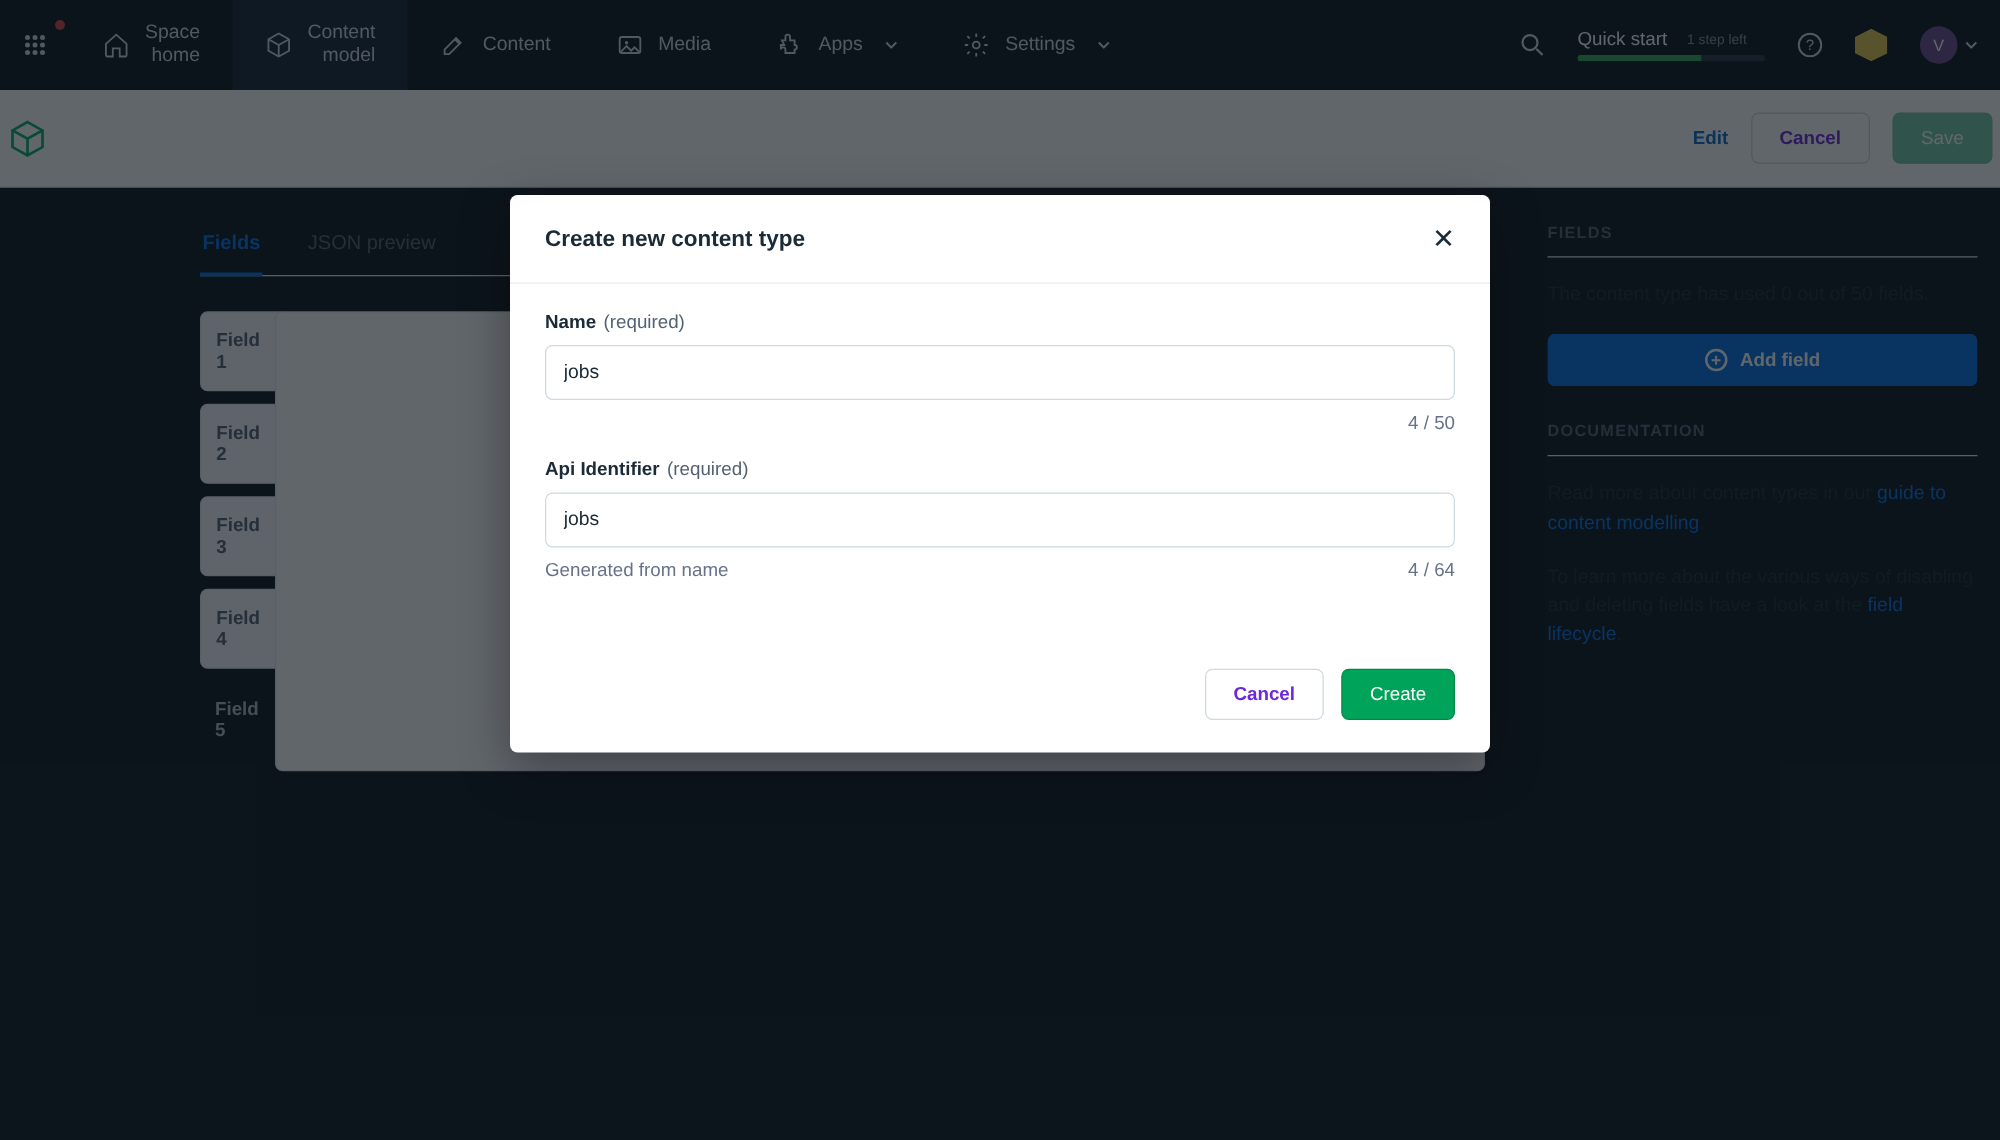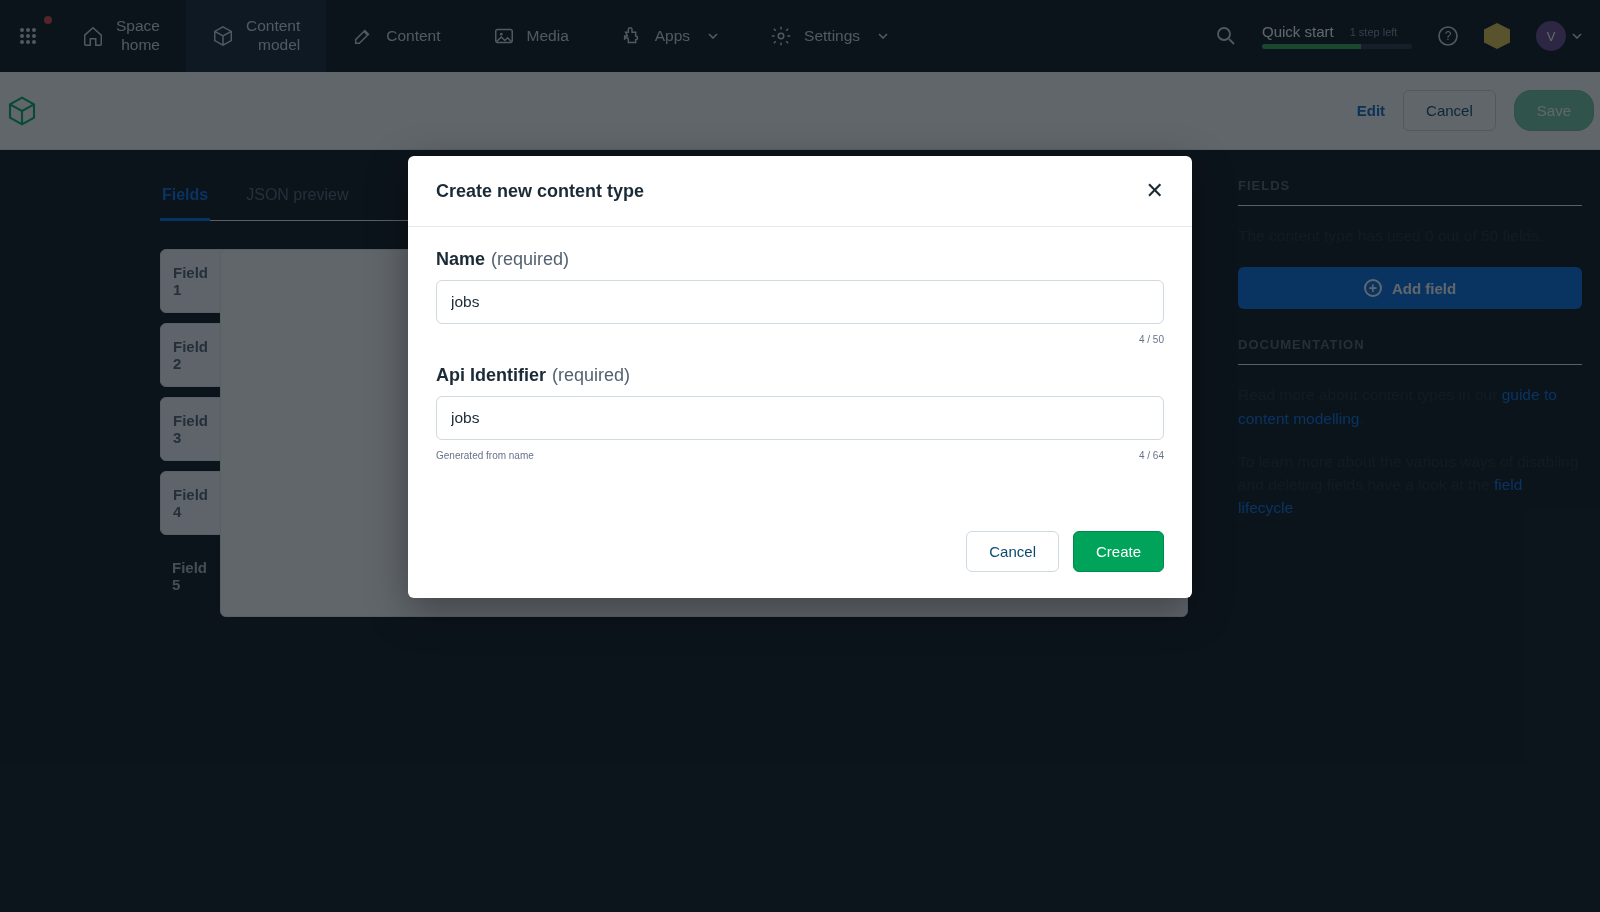--- a/index.html
+++ b/index.html
@@ -29,23 +29,23 @@
 .progress { width: 150px; height: 5px; background: #2a3642; border-radius: 3px; overflow: hidden; }
 .progress-fill { height: 100%; background: #33a852; }
 
 .hex { width: 26px; height: 26px; background: #e6c84c; clip-path: polygon(50% 0,100% 25%,100% 75%,50% 100%,0 75%,0 25%); }
 .avatar { width: 30px; height: 30px; background: #6b4a8c; border-radius: 50%; color: #fff; display: flex; align-items: center; justify-content: center; font-size: 13px; }
 
 .subbar { height: 78px; background: #fff; border-bottom: 1px solid #e5ebed; display: flex; align-items: center; padding: 0 6px; }
 .subbar-right { margin-left: auto; display: flex; align-items: center; gap: 18px; }
 .link-edit { color: #0b6ac7; font-size: 15px; font-weight: 600; cursor: pointer; }
 .btn { border-radius: 6px; font-size: 15px; padding: 11px 22px; cursor: pointer; border: 1px solid transparent; font-weight: 500; }
-.btn-outline { background: #fff; border-color: #cfd9e0; color: #0c4a6e; }
+.btn-outline { background: #fff; border-color: #cfd9e0; color: #6d28d9; font-weight: bold; }
 .btn-success { background: #00a35a; color: #fff; border-color: #008a49; }
-.btn-success.dim { opacity: 0.55; border-radius: 17px; }
+.btn-success.dim { opacity: 0.55; }
 .btn-primary { background: #036fe3; color: #fff; width: 100%; display: flex; align-items: center; justify-content: center; gap: 10px; font-weight: 600; }
 .plus-circ { width: 18px; height: 18px; border: 2px solid #fff; border-radius: 50%; display: inline-flex; align-items: center; justify-content: center; font-size: 14px; line-height: 1; }
 
 .main { display: flex; padding: 0; height: calc(100% - 150px); }
 .left { flex: 1; padding: 22px 32px 0 160px; }
 .tabs { display: flex; gap: 34px; border-bottom: 1px solid #e5ebed; }
 .tab { padding: 14px 2px; font-size: 16px; color: #536171; cursor: pointer; }
 .tab.active { color: #036fe3; font-weight: 600; border-bottom: 3px solid #036fe3; margin-bottom: -1px; }
 
 .fields-area { display: flex; margin-top: 28px; }
@@ -59,25 +59,25 @@
 .sec-text { font-size: 15.5px; color: #1a2a36; margin-bottom: 20px; line-height: 1.5; }
 .sec-text a { color: #036fe3; text-decoration: none; }
 
 .overlay { position: absolute; inset: 0; background: rgba(12,20,28,0.65); display: flex; align-items: flex-start; justify-content: center; padding-top: 156px; }
 .modal { width: 784px; background: #fff; border-radius: 6px; box-shadow: 0 12px 40px rgba(0,0,0,0.35); }
 .modal-head { display: flex; align-items: center; justify-content: space-between; padding: 22px 28px; border-bottom: 1px solid #e5ebed; }
 .modal-title { font-size: 18px; font-weight: 700; color: #1a2a36; }
 .close { font-size: 22px; color: #1a2a36; cursor: pointer; background: none; border: none; }
 .modal-body { padding: 22px 28px 0; }
 .form-group { margin-bottom: 20px; }
-.form-label { font-size: 18px; font-weight: 700; color: #1a2a36; display: flex; gap: 6px; margin-bottom: 10px; }
+.form-label { font-size: 15px; font-weight: 700; color: #1a2a36; display: flex; gap: 6px; margin-bottom: 10px; }
 .form-label .req { font-weight: 400; color: #536171; }
 .form-input { width: 100%; border: 1px solid #cfd9e0; border-radius: 6px; padding: 12px 14px; font-size: 15.5px; color: #1a2a36; outline: none; font-family: inherit; }
 .form-input.focused { border-color: #036fe3; box-shadow: 0 0 0 3px rgba(3,111,227,0.25); }
-.form-meta { display: flex; justify-content: space-between; font-size: 10px; color: #67728a; margin-top: 10px; text-align: right; }
+.form-meta { display: flex; justify-content: space-between; font-size: 15px; color: #67728a; margin-top: 10px; text-align: right; }
 .form-meta .r { margin-left: auto; }
 textarea.form-input { resize: vertical; min-height: 68px; }
 .modal-foot { display: flex; justify-content: flex-end; gap: 14px; padding: 50px 28px 26px; }
 
 .page-box-icon { width: 32px; height: 32px; }
 
 svg { display: block; }
 </style>
 </head>
 <body>

